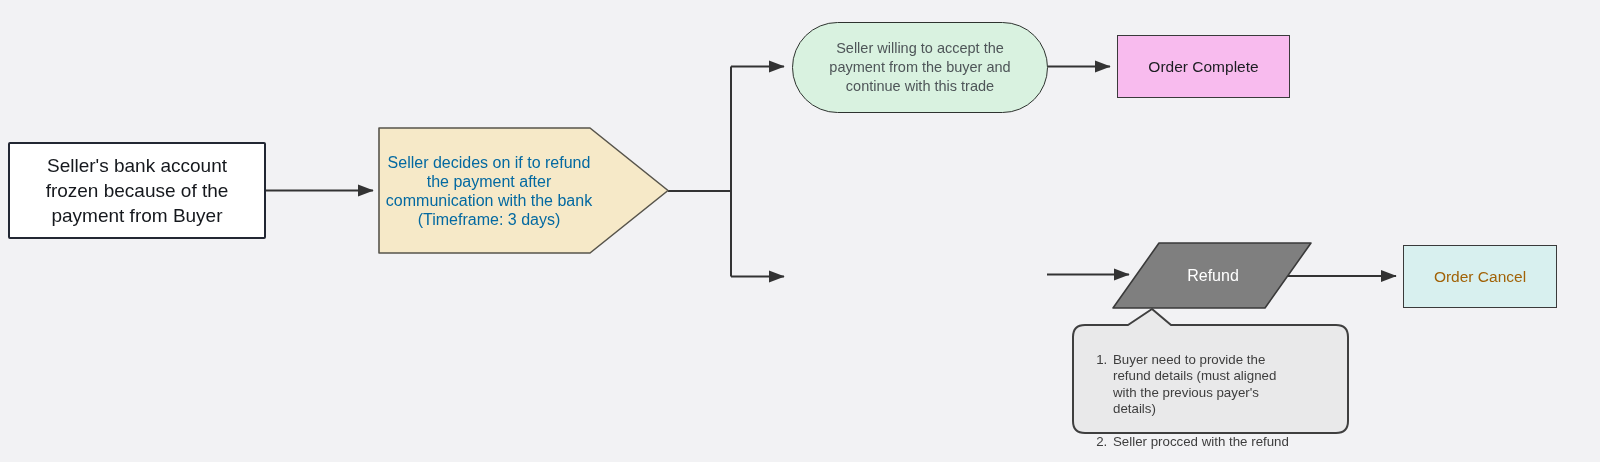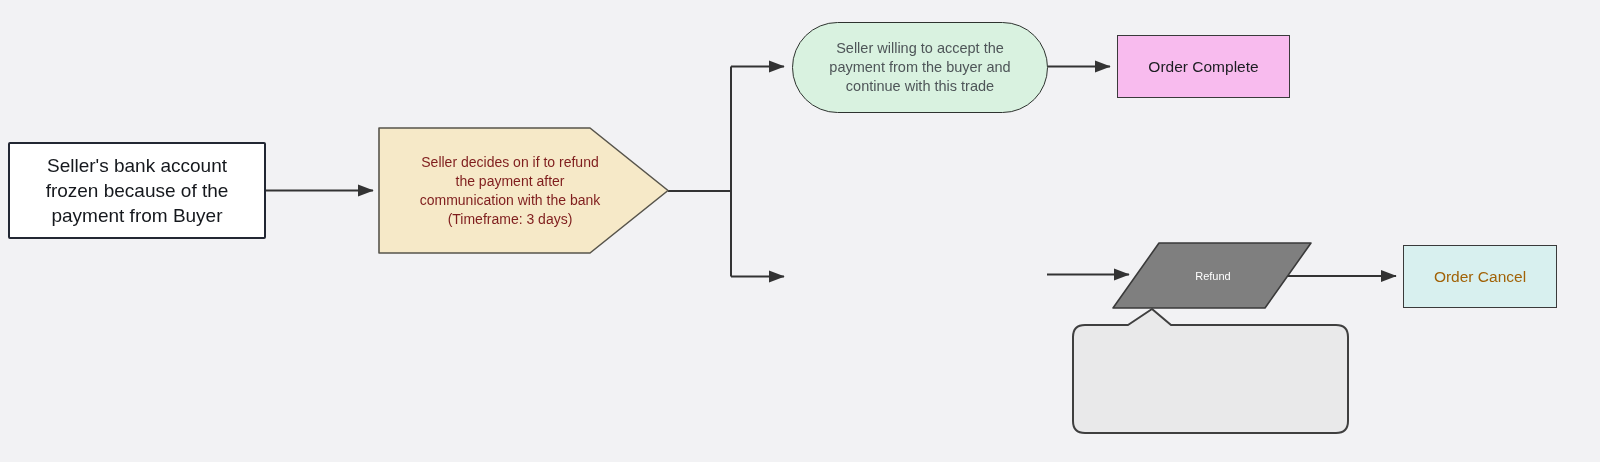--- a/index.html
+++ b/index.html
@@ -14,22 +14,22 @@
     display:flex;align-items:center;justify-content:center;
     text-align:center;white-space:pre-line;
   }
   .overlay{background:transparent;border:none;}
   .node-start{
     left:8px;top:142px;width:258px;height:97px;
     border:2px solid #222733;border-radius:2px;
     font-size:19px;line-height:25px;color:#15181d;
   }
   .label-decision{
-    left:402px;top:130px;width:216px;height:121px;
-    font-size:14px;line-height:19px;color:#7f1d1d;
+    left:381px;top:130px;width:216px;height:121px;
+    font-size:16px;line-height:19px;color:#0369a1;
   }
   .node-accept{
     left:792px;top:22px;width:256px;height:91px;
     border:1.5px solid #2e332f;border-radius:46px;
     font-size:14.5px;line-height:19px;color:#4e5558;
   }
   .node-reject{
     left:792px;top:228px;width:255px;height:97px;
     border:1.5px solid #33302f;border-radius:49px;
     font-size:14.5px;line-height:19px;color:#54504f;
@@ -39,21 +39,21 @@
     border:1.5px solid #3a3a3a;
     font-size:15.5px;color:#1b1d21;
   }
   .node-cancel{
     left:1403px;top:245px;width:154px;height:63px;
     border:1.5px solid #3a3a3a;
     font-size:15.5px;color:#a16207;
   }
   .label-refund{
     left:1143px;top:243px;width:140px;height:65px;
-    font-size:11px;color:#ffffff;
+    font-size:16px;color:#ffffff;
   }
   .label-note{
     left:1073px;top:326px;width:275px;height:107px;
     align-items:flex-start;justify-content:flex-start;
     text-align:left;padding:9px 8px 0 16px;
     font-size:13.3px;line-height:16.5px;color:#3e3e3e;
   }
   .label-note ol{margin:0;padding:0 0 0 22px;}
   .label-note li{white-space:pre-line;padding-left:2px;}
 </style>
@@ -113,14 +113,23 @@
 
 
   <div class="node overlay label-refund" style="color: rgb(255, 255, 255);">
     <span>Refund</span>
   </div>
 
   <div class="node node-cancel" style="background: rgb(216, 240, 239);">
     <span>Order Cancel</span>
   </div>
 
+  <div class="node overlay label-note">
+    <ol>
+      <li>Buyer need to provide the
+refund details (must aligned
+with the previous payer's
+details)</li>
+      <li>Seller procced with the refund</li>
+    </ol>
+  </div>
 
 </div>
 
 </body></html>

